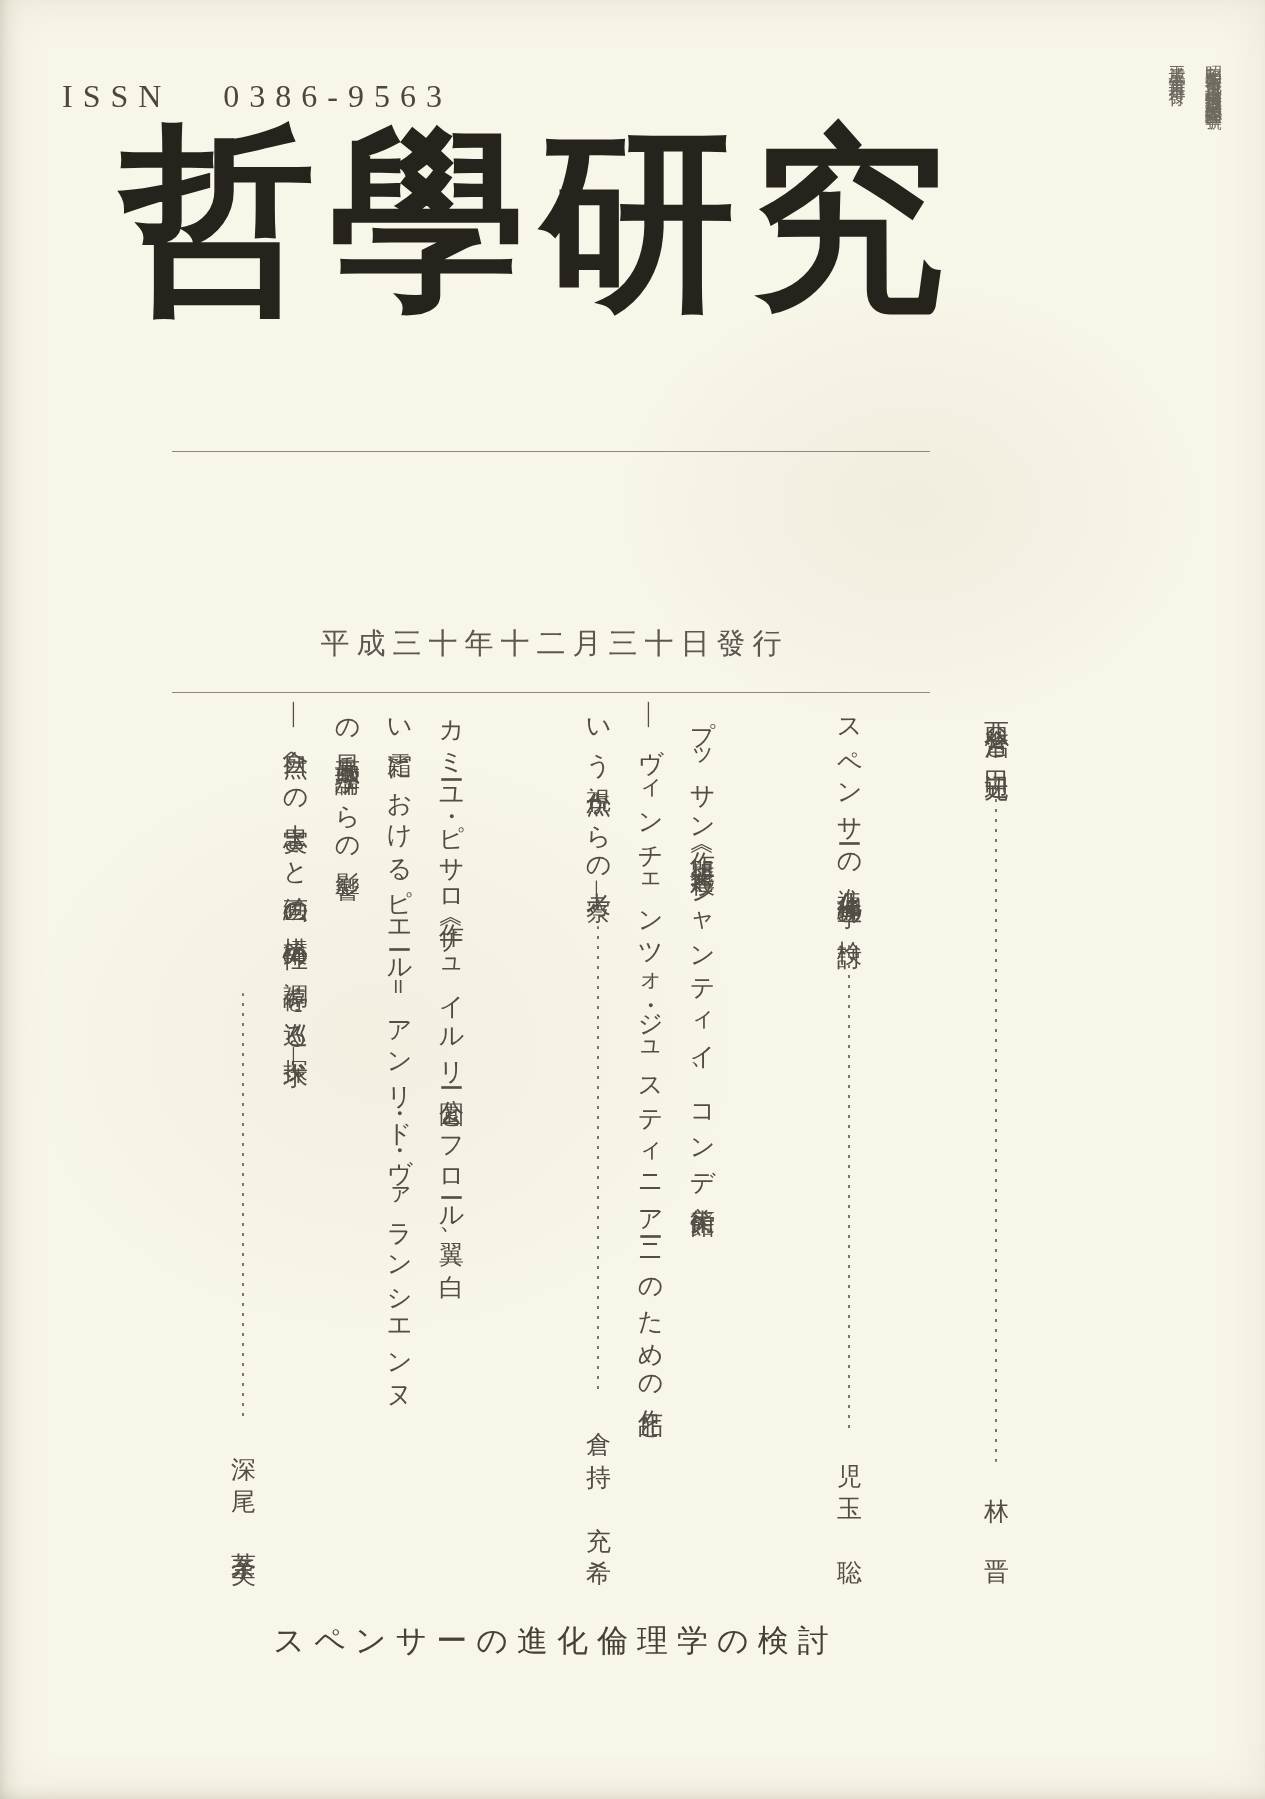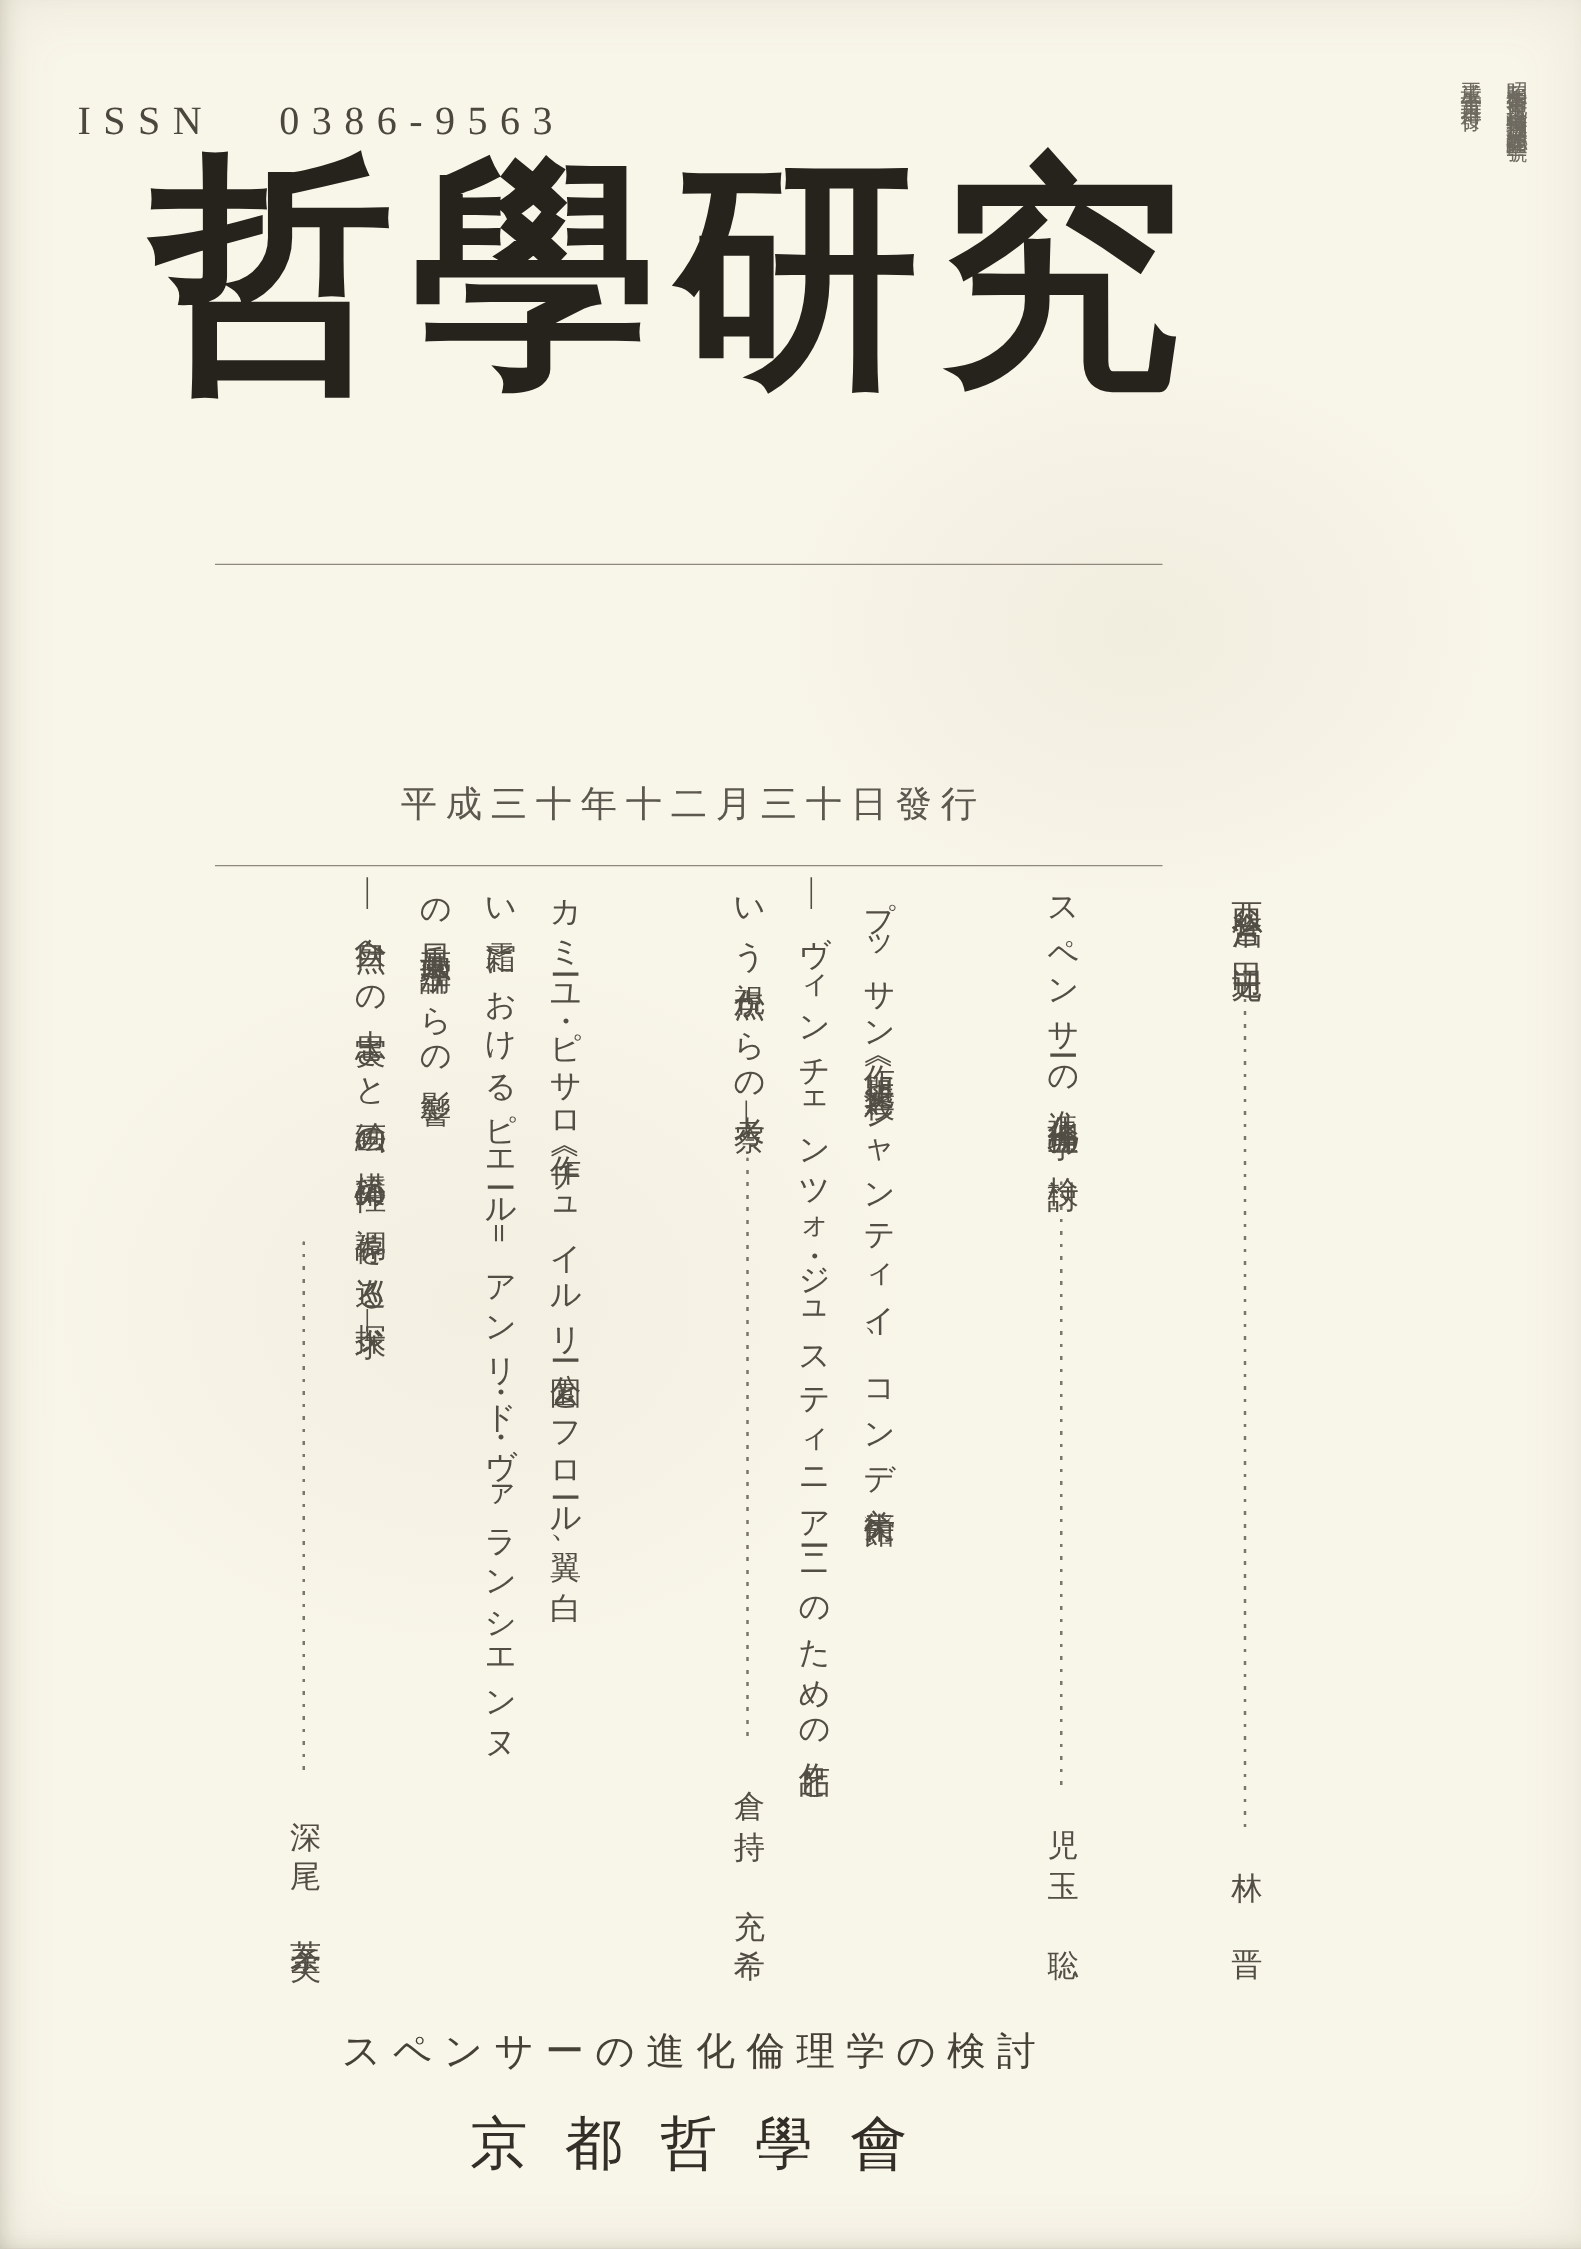--- a/index.html
+++ b/index.html
@@ -131,15 +131,14 @@
       <div class="line">―自然への忠実さと絵画の構築性の調停を巡る探求―</div>
       <div class="line author-only">
         <span class="leader"></span>
         <span class="author">深　尾　　茅奈美</span>
       </div>
     </div>
 
   </div>
 
   <div class="pub1">スペンサーの進化倫理学の検討</div>
-  <div class="pub2">京都哲學會</div>
 
 </div>
 
 </body></html>

